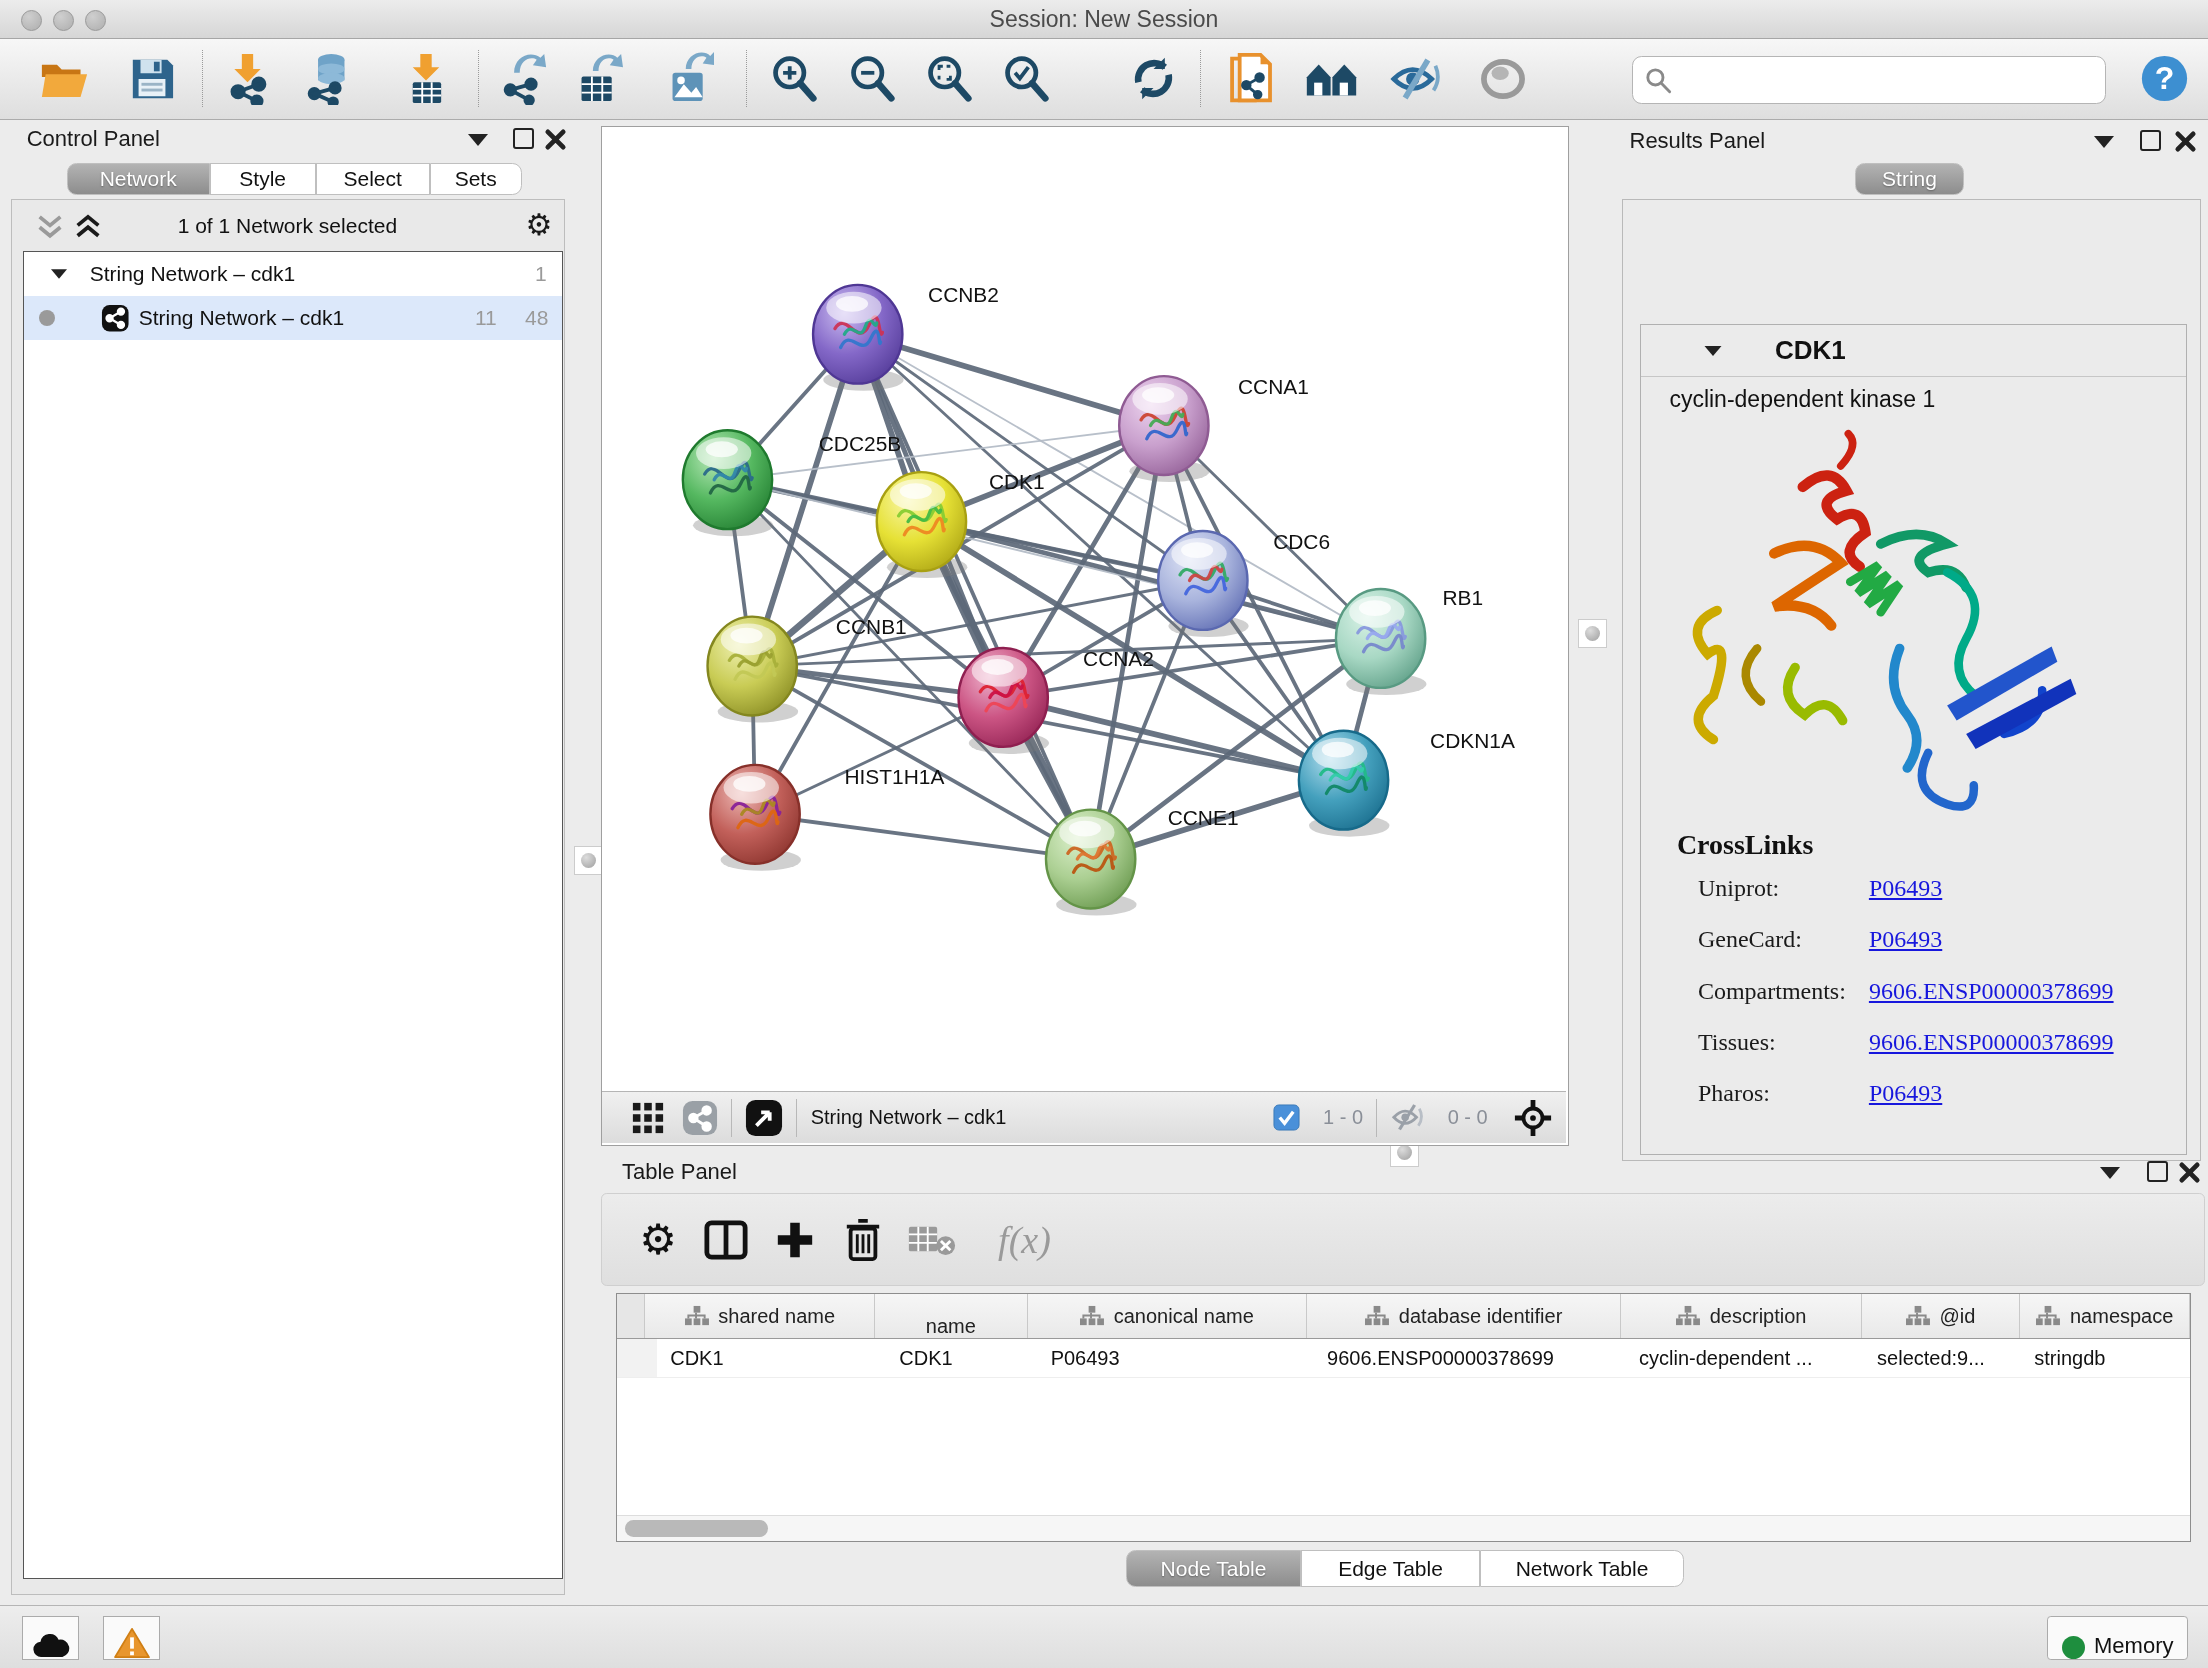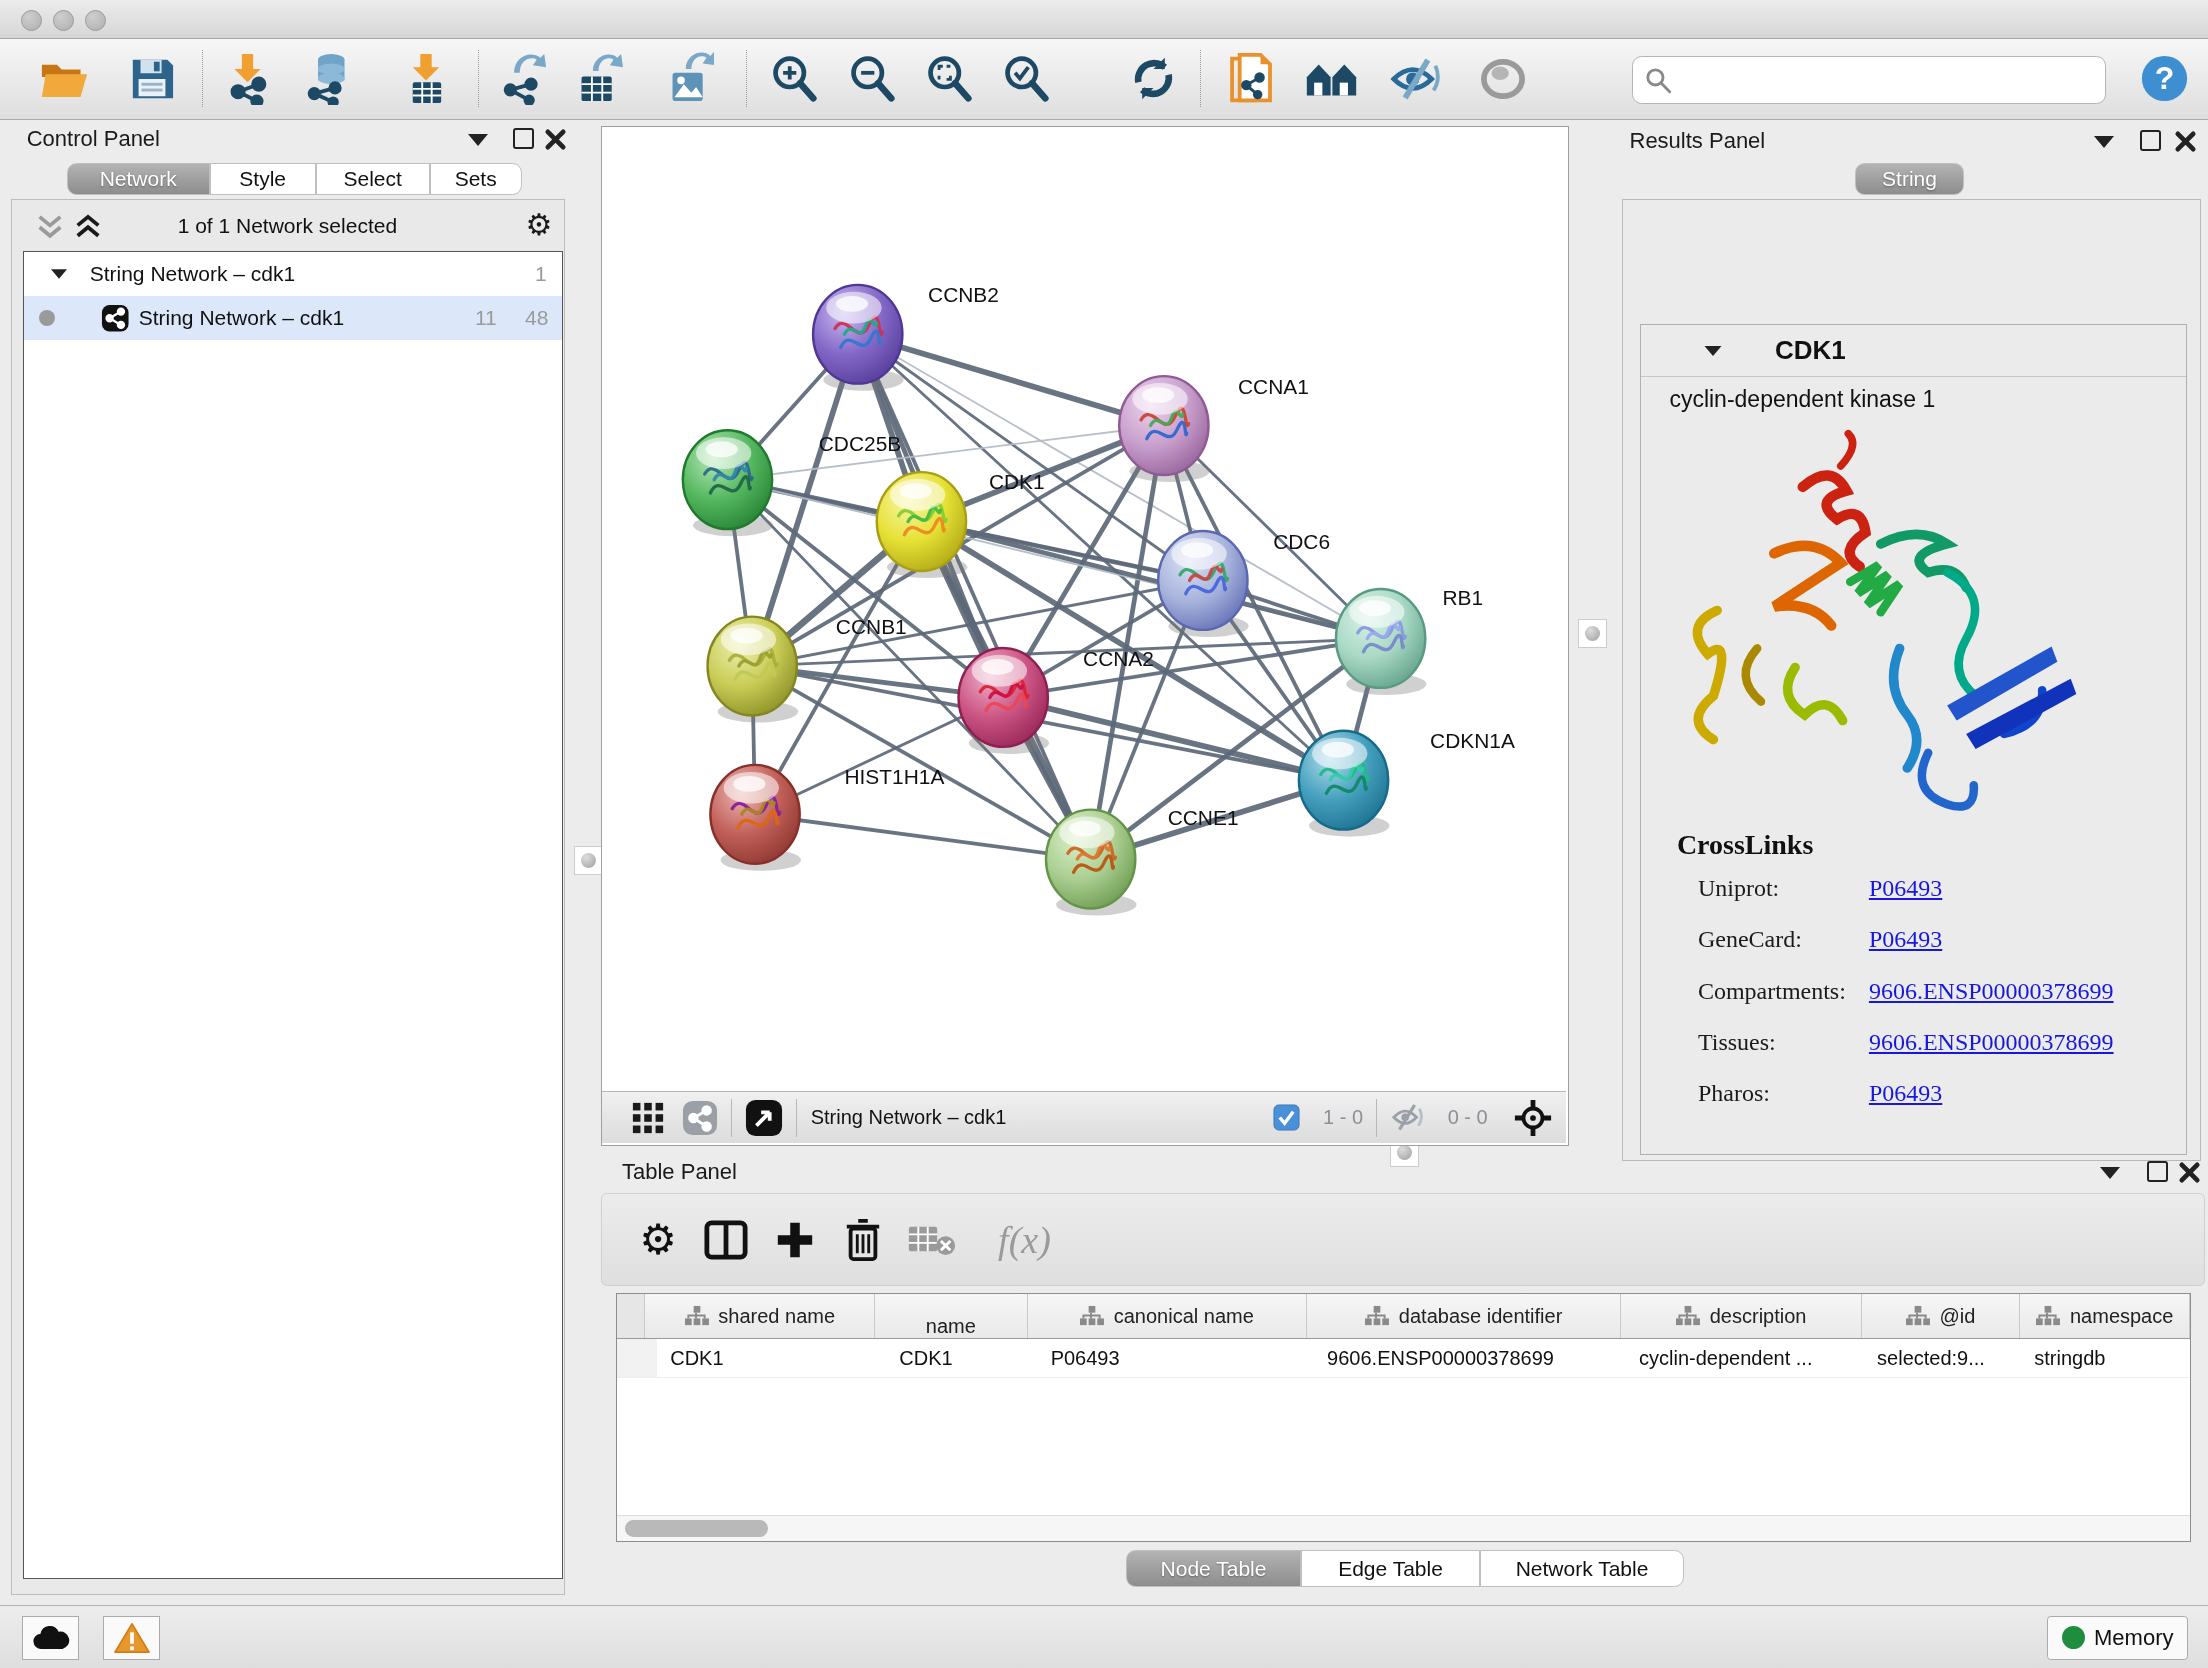--- a/index.html
+++ b/index.html
@@ -74,35 +74,36 @@
   .th{display:flex;align-items:center;justify-content:center;gap:9.5px;border-right:1px solid #c9c9c9;
     font-size:20px;color:#222;overflow:hidden;white-space:nowrap;}
   #tp-row{display:flex;height:38px;border-bottom:1px solid #eee;}
   .td{font-size:20px;padding-left:13.3px;display:flex;align-items:center;overflow:hidden;white-space:nowrap;}
   #tp-scroll{position:absolute;left:0;bottom:0;width:100%;height:25px;background:#f6f6f6;border-top:1px solid #ddd;}
   #tp-thumb{position:absolute;left:7.6px;top:3.8px;width:143px;height:17px;border-radius:8.6px;background:#b9b9b9;}
 
   
   #statusbar{left:0;top:1605px;width:2208px;height:63px;background:linear-gradient(#ededed,#dedede);border-top:1px solid #b5b5b5;}
   .sb-btn{position:absolute;top:9.5px;width:55px;height:42px;background:#fafafa;border:1.9px solid #ababab;
-    display:flex;align-items:center;justify-content:center;}
+    display:flex;align-items:flex-end;justify-content:center;}
 
   .knob{position:absolute;width:27px;height:27px;background:#fff;border:1px solid #ccc;
     display:flex;align-items:center;justify-content:center;}
   .knob i{width:15px;height:15px;border-radius:50%;background:radial-gradient(circle at 35% 30%,#ddd,#9e9e9e);display:block;}
 </style>
 </head>
 <body>
 
 <div id="app">
 
   <div id="titlebar" class="abs">
     <span class="traffic" style="left:21px"></span>
     <span class="traffic" style="left:53px"></span>
     <span class="traffic" style="left:85px"></span>
+    <div id="win-title">Session: New Session</div>
   </div>
 
   <div id="toolbar" class="abs">
     <div class="tbtn" style="left:38px">
       <svg width="49" height="44" viewBox="0 0 52 46">
         <path d="M2 8 h16 l5 5 h20 v8 H2z" fill="#c87614"></path>
         <path d="M6 18 h44 l-7 24 H2z" fill="#f2a93c"></path>
       </svg>
     </div>
     <div class="tbtn" style="left:125px">

